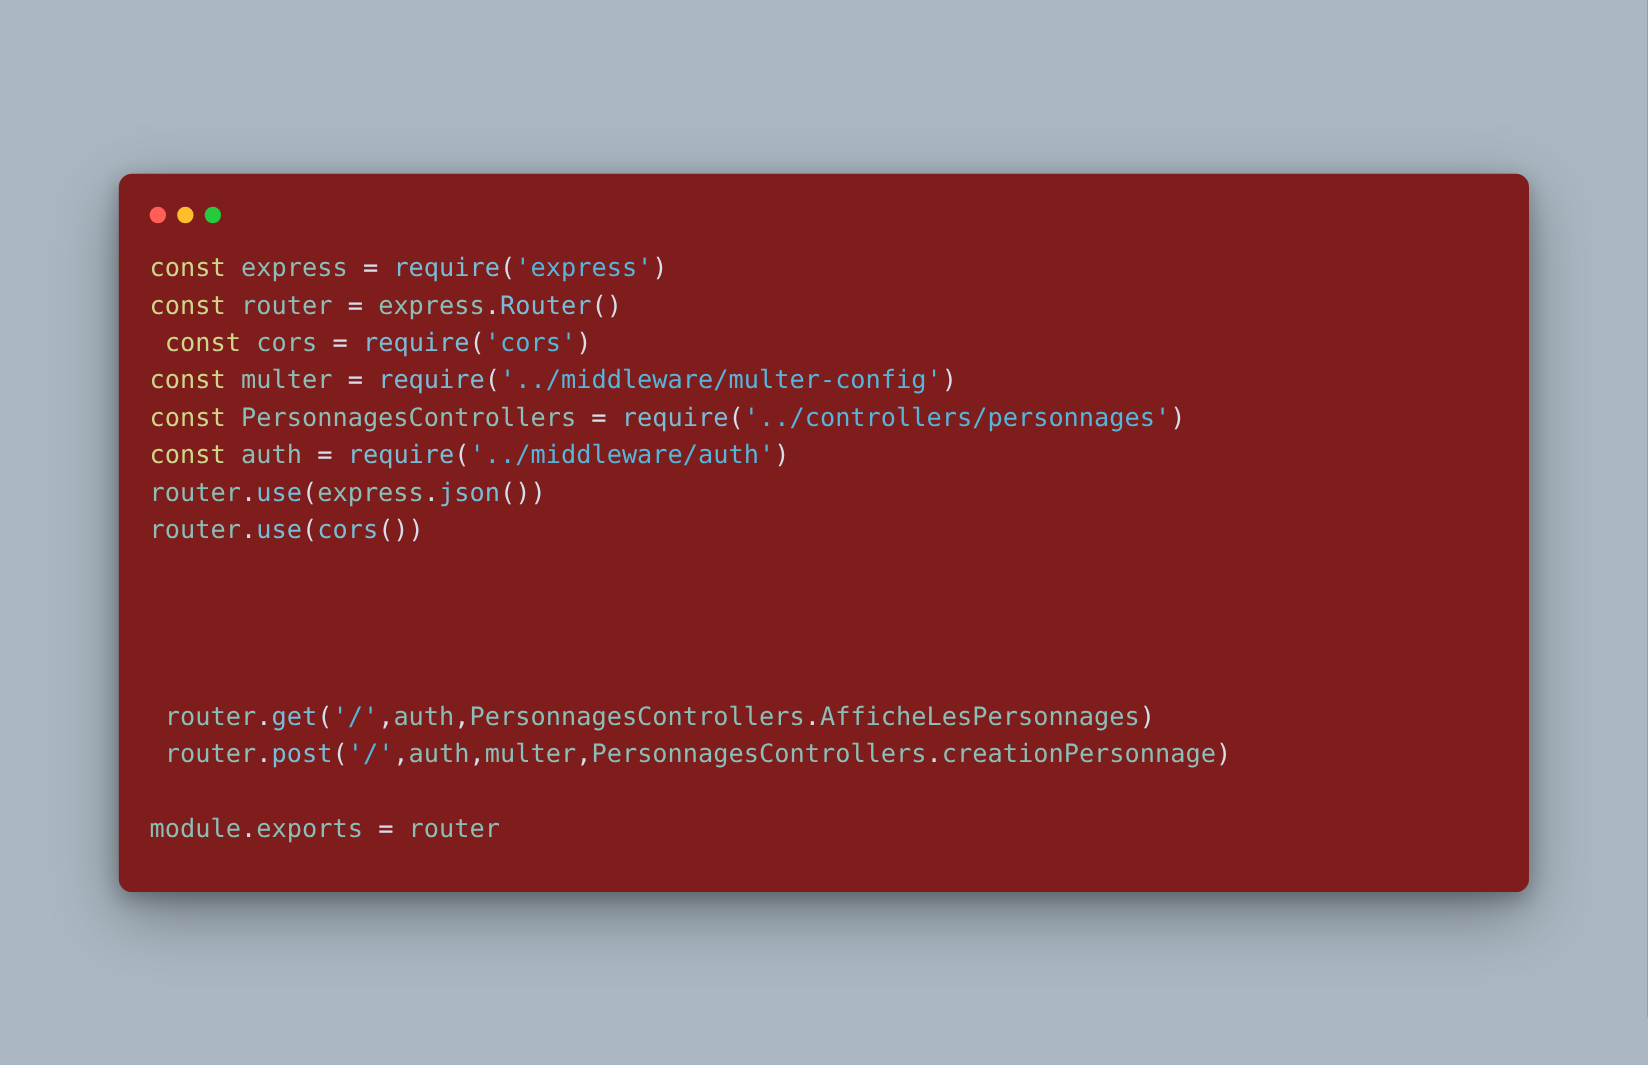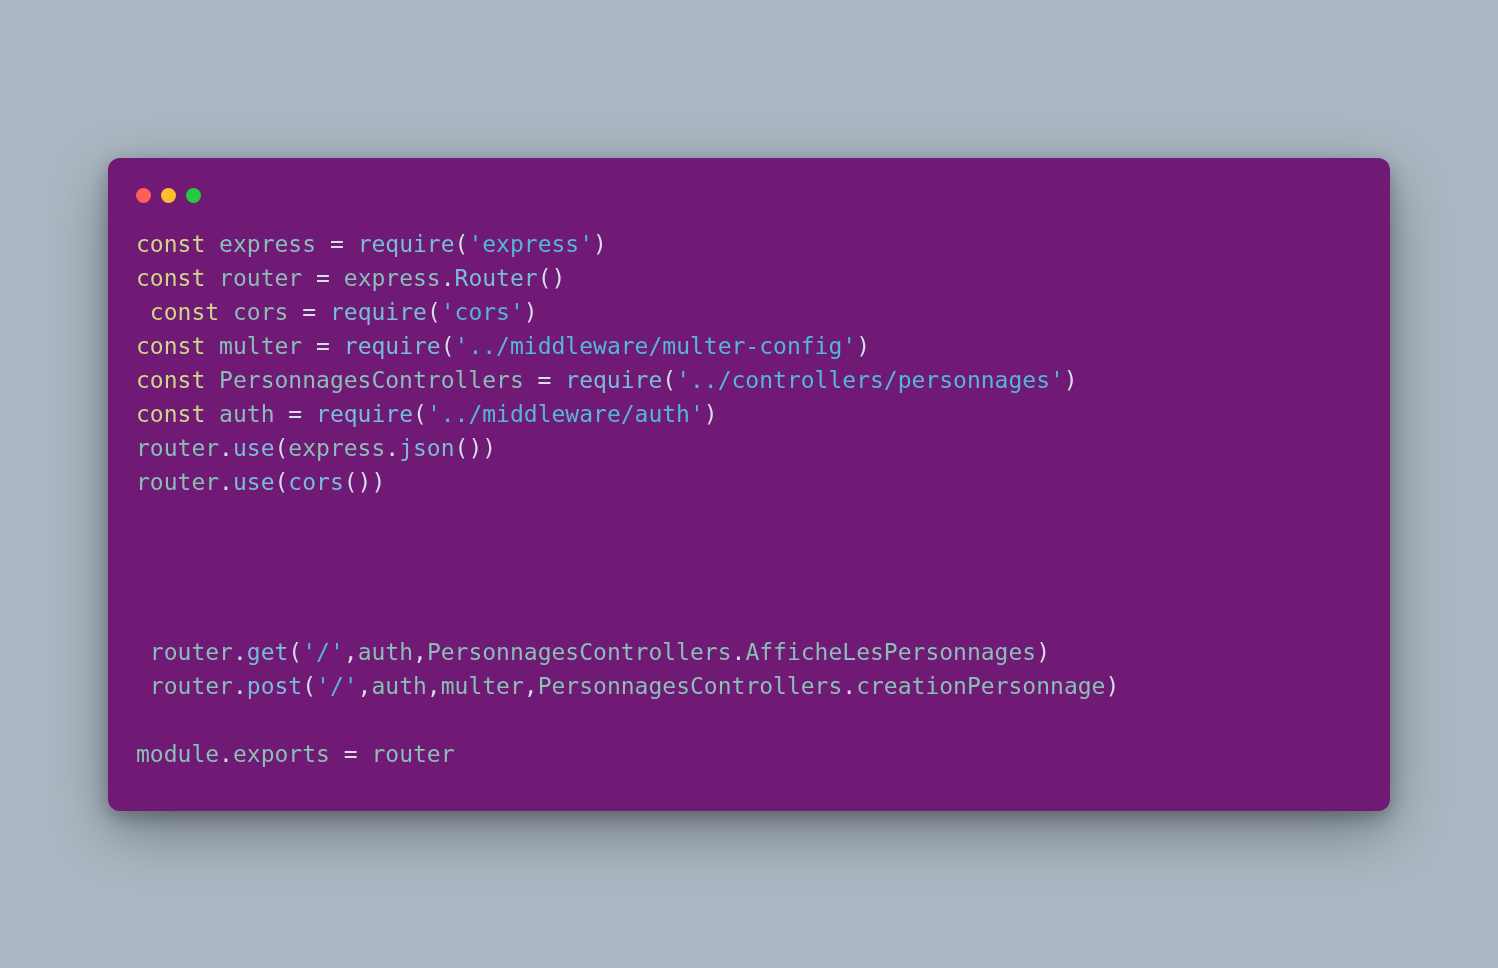--- a/index.html
+++ b/index.html
@@ -3,21 +3,21 @@
 <meta charset="utf-8">
 <style>
 * { margin:0; padding:0; box-sizing:border-box; }
 body {
   background:#abb8c3;
   width:1498px; height:968px;
   display:flex; align-items:center; justify-content:center;
   font-family:ui-monospace,SFMono-Regular,Menlo,Monaco,Consolas,monospace;
 }
 .window {
-  background:#701a75;
+  background:#7f1d1d;
   border-radius:12px;
   width:1282px;
   padding:24px 28px 40px;
   box-shadow:0 20px 60px rgba(0,0,0,.35), 0 6px 18px rgba(0,0,0,.25);
 }
 .titlebar { display:flex; gap:10px; padding:6px 0 24px; }
 .dot { width:15px; height:15px; border-radius:50%; }
 .dot.r { background:#ff5f56; }
 .dot.y { background:#ffbd2e; }
 .dot.g { background:#27c93f; }

